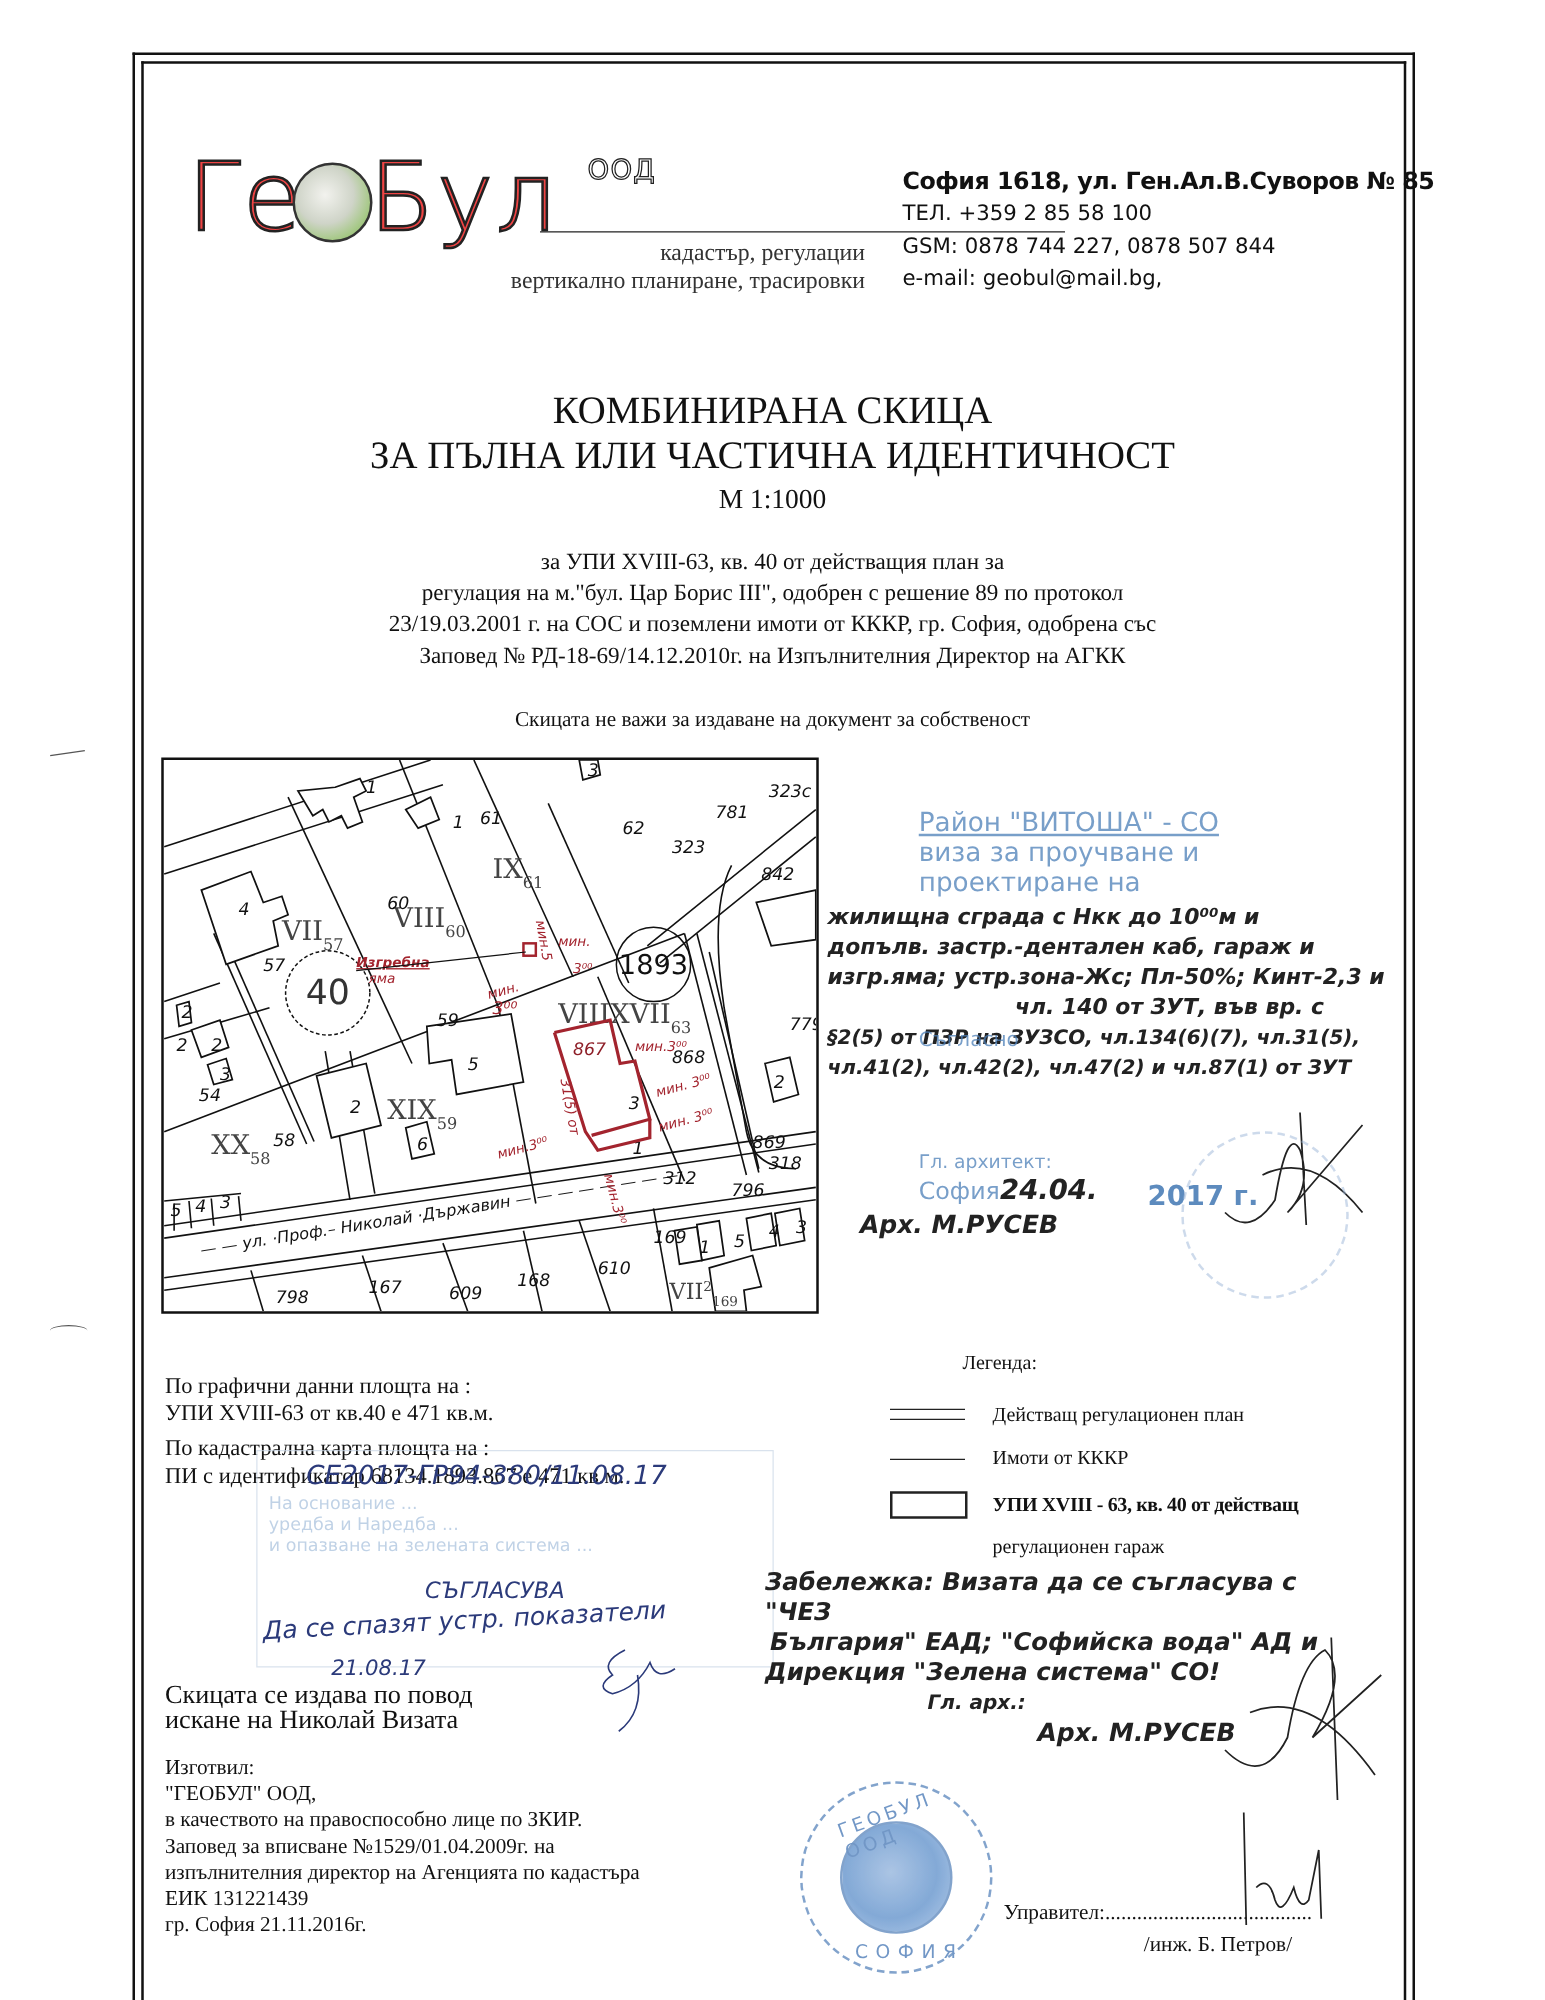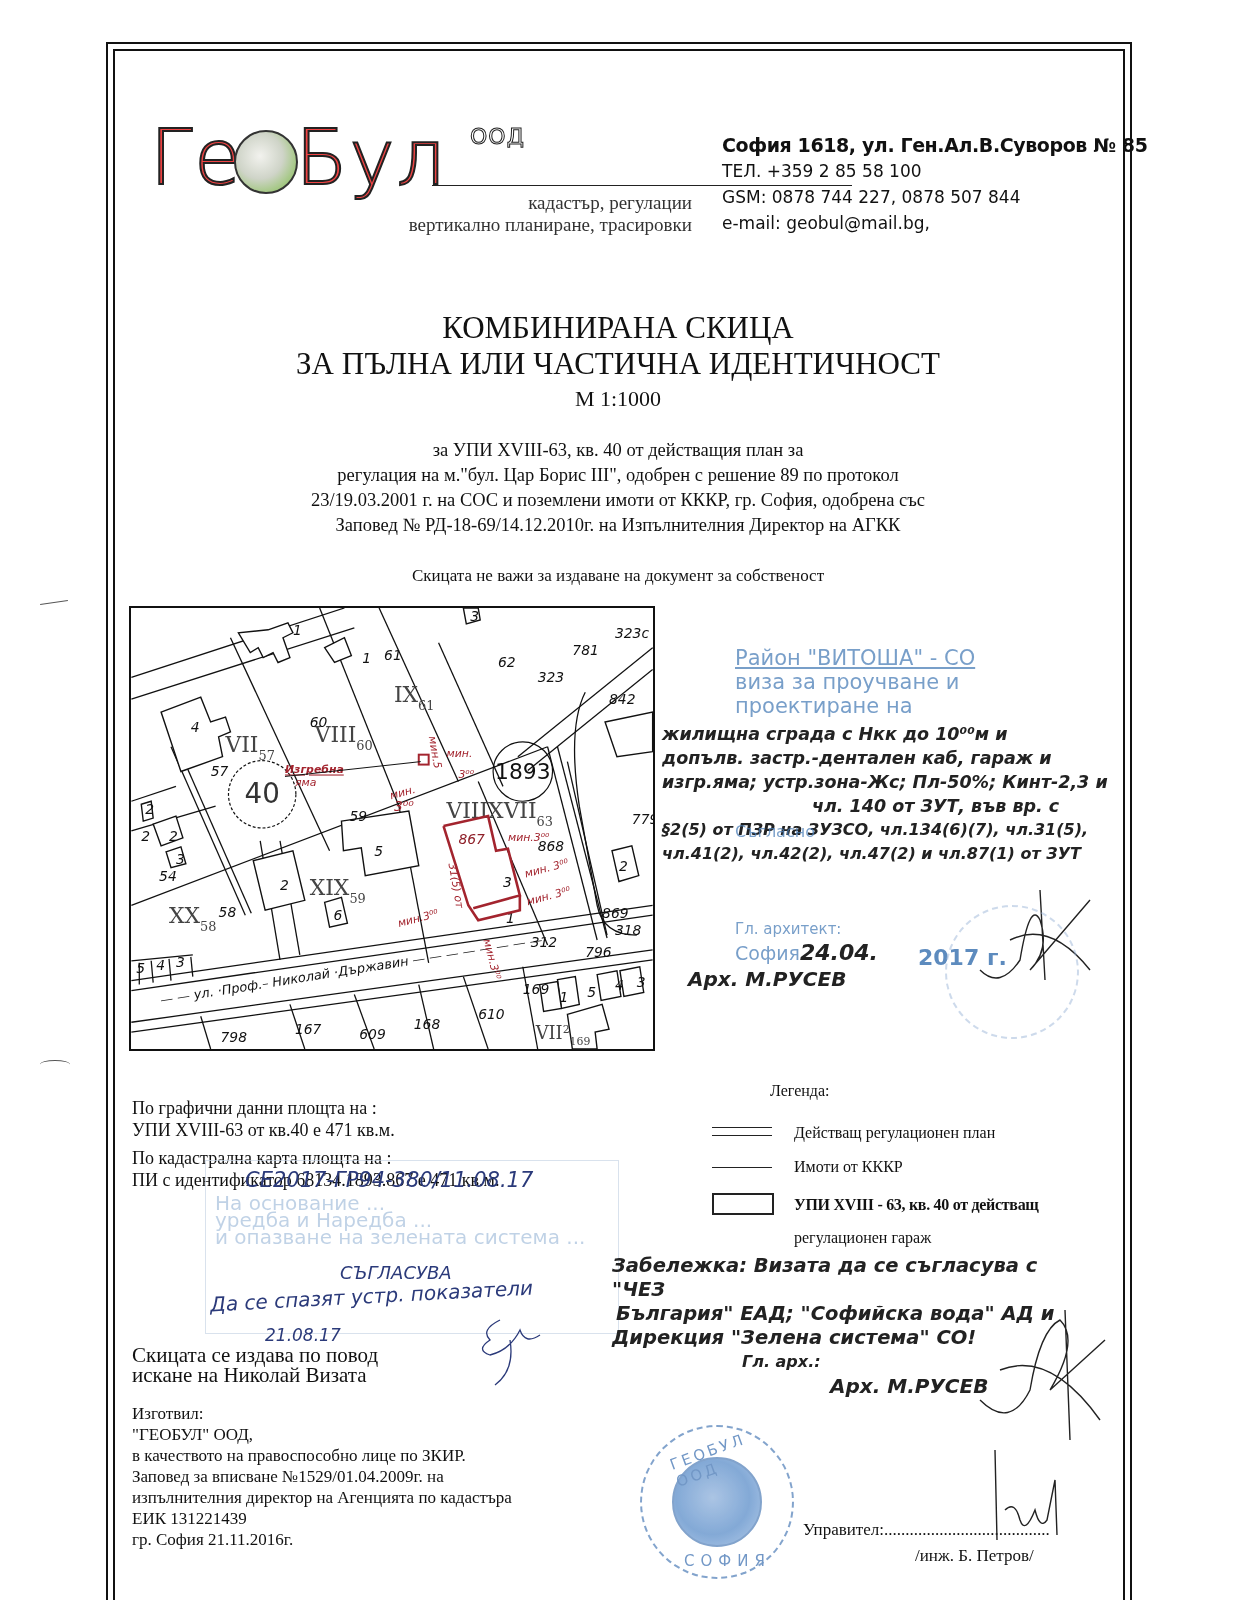--- a/index.html
+++ b/index.html
@@ -296,21 +296,21 @@
 
 <div class="abs area">
   <div>По графични данни площта на  :</div>
   <div style="margin-bottom:6px;">УПИ XVIII-63 от кв.40 е 471 кв.м.</div>
   <div>По кадастрална карта площта на  :</div>
   <div>ПИ с идентификатор 68134.1893.867 е 471 кв.м.</div>
 </div>
 
 <div class="abs" style="left:205px;top:1160px;width:412px;height:172px;border:1px solid #c9d6e6;opacity:0.7;"></div>
 <div class="abs hand-blue" style="left:245px;top:1168px;font-size:21px;">СЕ2017-ГР94-380/11.08.17</div>
-<div class="abs stamp-blue" style="left:215px;top:1195px;font-size:20px;line-height:17px;opacity:0.35;">
+<div class="abs stamp-blue" style="left:215px;top:1195px;font-size:14px;line-height:17px;opacity:0.35;">
   <div>На основание ...</div>
   <div>уредба и Наредба ...</div>
   <div>и опазване на зелената система ...</div>
 </div>
 <div class="abs hand-blue" style="left:340px;top:1262px;font-size:18px;">СЪГЛАСУВА</div>
 <div class="abs hand-blue" style="left:210px;top:1284px;font-size:20px;transform:rotate(-3deg);">Да се спазят устр. показатели</div>
 <div class="abs hand-blue" style="left:265px;top:1325px;font-size:17px;">21.08.17</div>
 <svg class="sig" style="left:470px;top:1310px;" width="90" height="80" viewBox="0 0 90 80">
   <path d="M30 10 Q10 20 20 30 Q5 40 20 45 Q40 40 50 20 Q55 35 70 25 M40 30 Q45 60 25 75" stroke="#2b3a7a" stroke-width="1.3" fill="none"></path>
 </svg>

